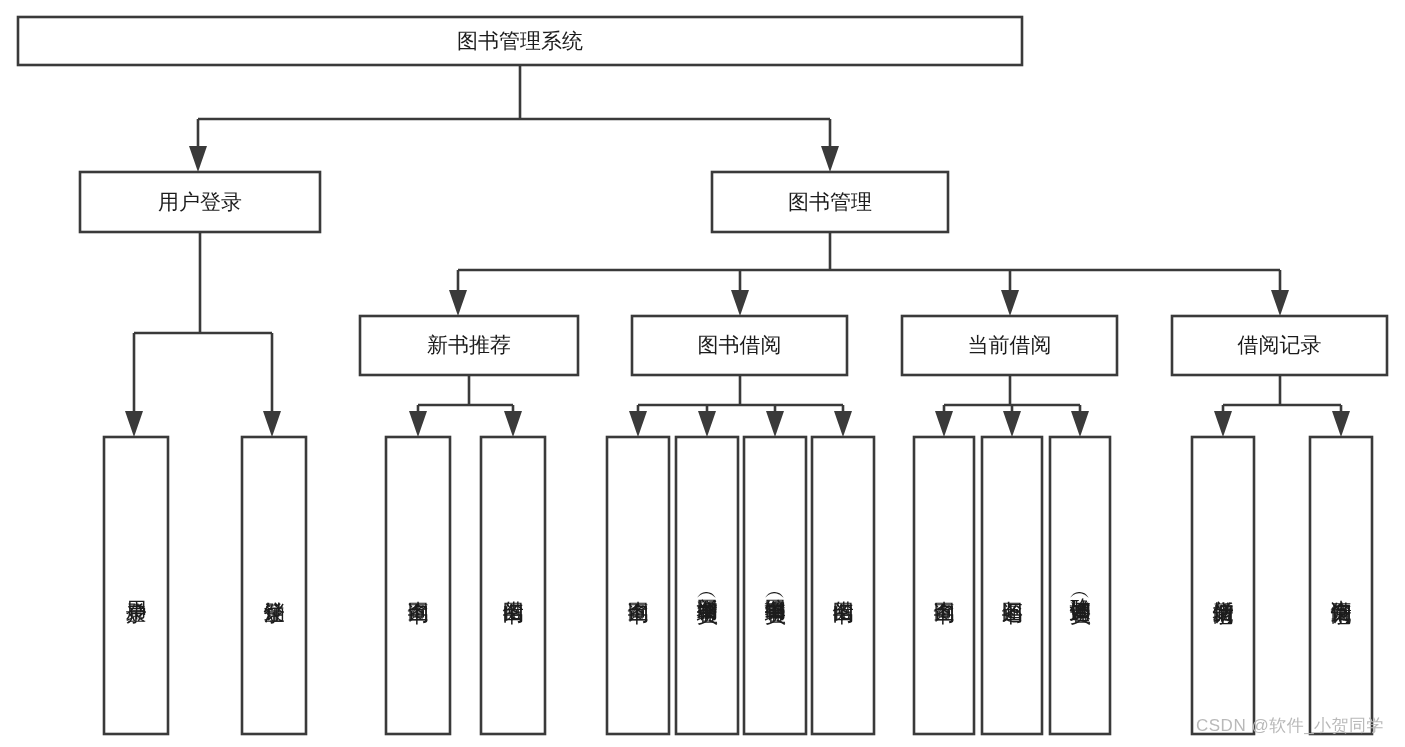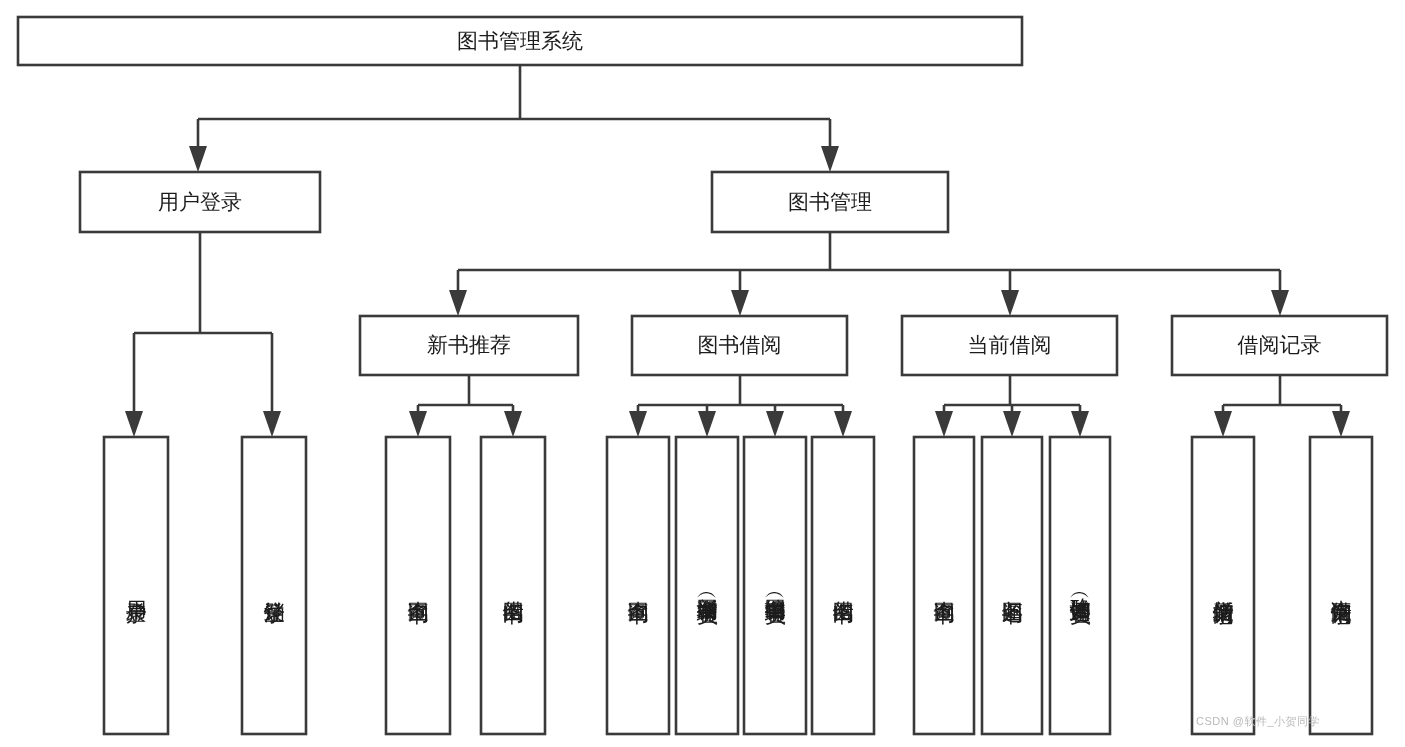--- a/index.html
+++ b/index.html
@@ -62,21 +62,21 @@
   .vlabel-wrap {
     position: absolute;
     display: flex;
     align-items: center;
     justify-content: center;
     pointer-events: none;
   }
   .watermark {
     position: absolute;
     font-family: "Liberation Sans", "DejaVu Sans", sans-serif;
-    font-size: 11px;
+    font-size: 17px;
     color: #b9b9b9;
     white-space: nowrap;
     letter-spacing: 0.5px;
   }
 </style>
 </head>
 <body>
 
 <div id="diagram-root">
 

